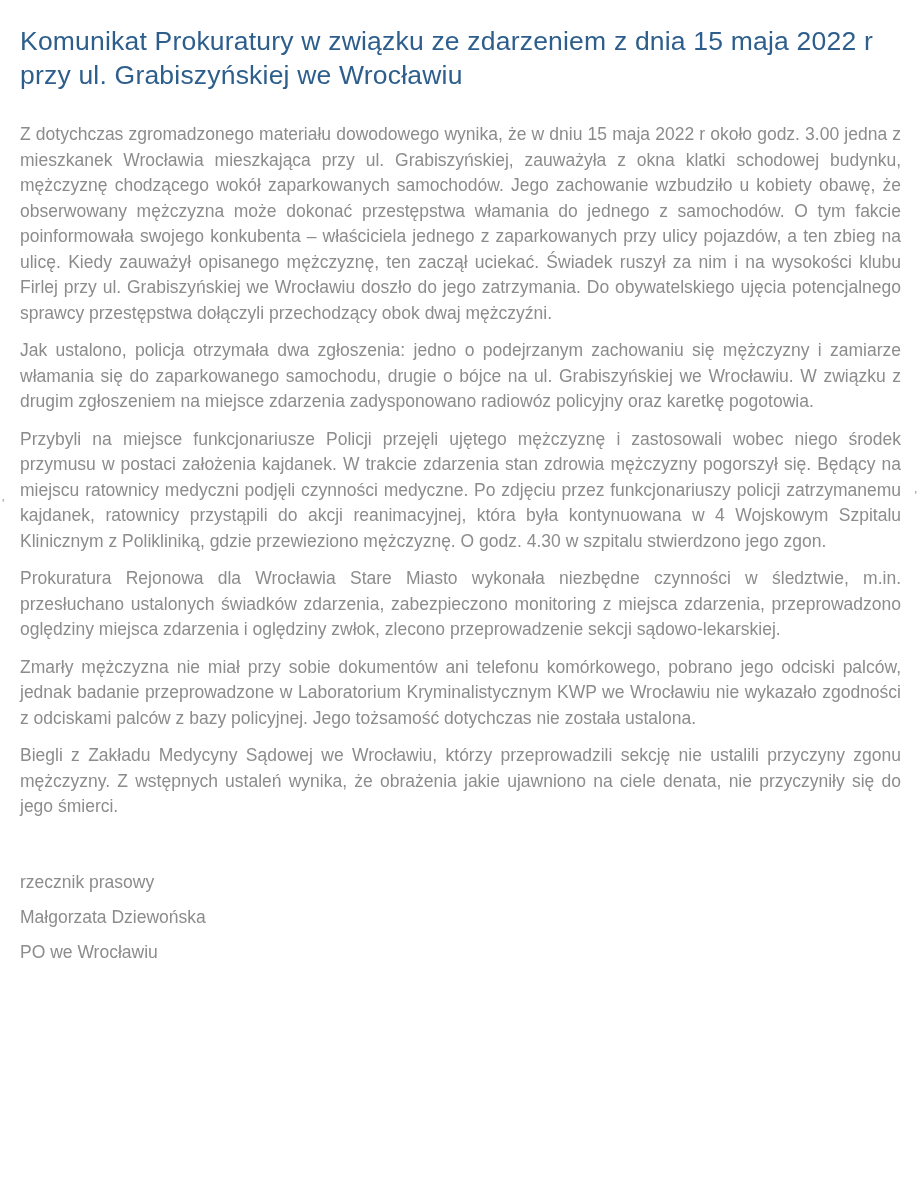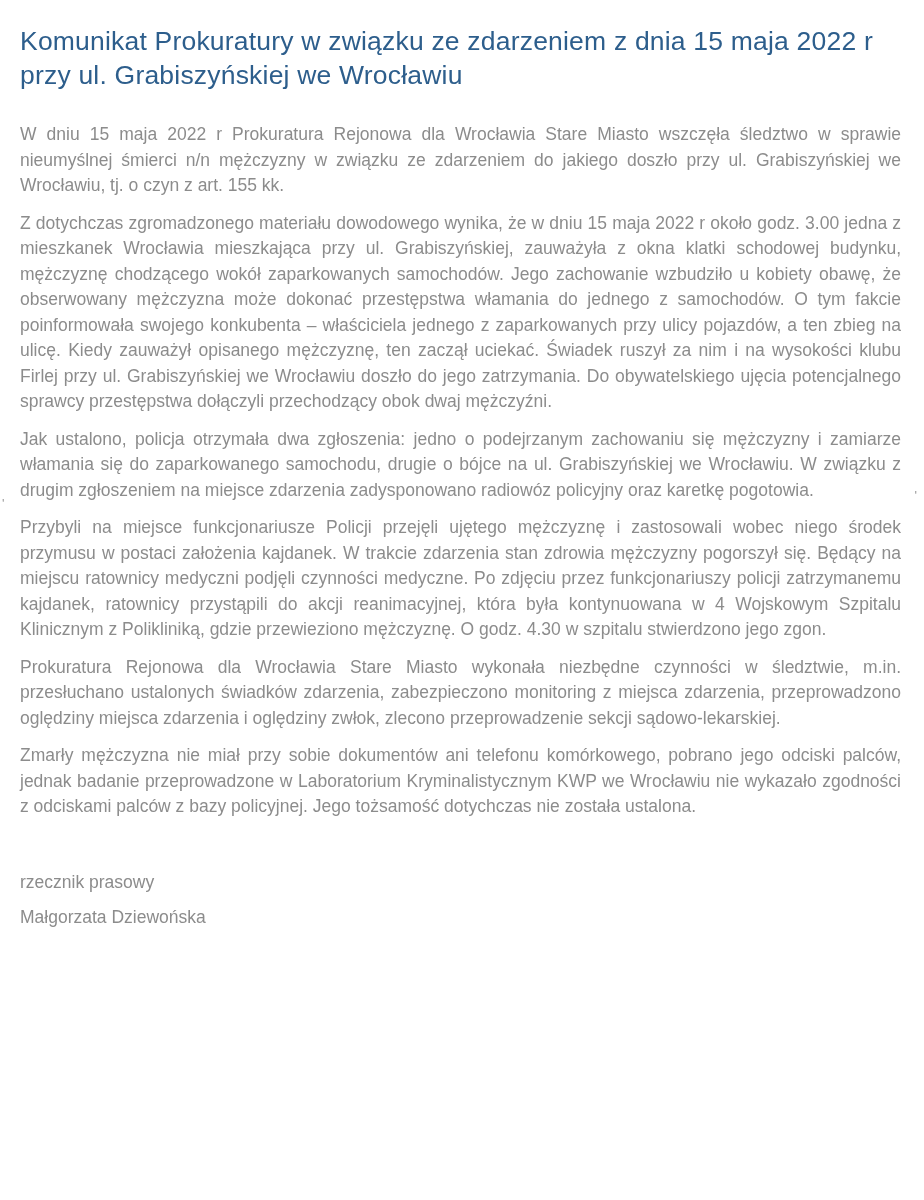--- a/index.html
+++ b/index.html
@@ -54,29 +54,30 @@
   .stray-mark.right { right: 7px; top: 489px; }
 </style>
 </head>
 <body>
 
 <main class="page">
 
   <h1 class="title">Komunikat Prokuratury w związku ze zdarzeniem z dnia 15 maja 2022 r przy ul. Grabiszyńskiej we Wrocławiu</h1>
 
   <section class="body-copy">
-    <p class="para">W dniu 15 maja 2022 r Prokuratura Rejonowa dla Wrocławia Stare Miasto wszczęła śledztwo w sprawie nieumyślnej śmierci n/n mężczyzny w związku ze zdarzeniem do jakiego doszło przy ul. Grabiszyńskiej we Wrocławiu, tj. o czyn z art. 155 kk.</p>
     <p class="para">Z dotychczas zgromadzonego materiału dowodowego wynika, że w dniu 15 maja 2022 r około godz. 3.00 jedna z mieszkanek Wrocławia mieszkająca przy ul. Grabiszyńskiej, zauważyła z okna klatki schodowej budynku, mężczyznę chodzącego wokół zaparkowanych samochodów. Jego zachowanie wzbudziło u kobiety obawę, że obserwowany mężczyzna może dokonać przestępstwa włamania do jednego z samochodów. O tym fakcie poinformowała swojego konkubenta – właściciela jednego z zaparkowanych przy ulicy pojazdów, a ten zbieg na ulicę. Kiedy zauważył opisanego mężczyznę, ten zaczął uciekać. Świadek ruszył za nim i na wysokości klubu Firlej przy ul. Grabiszyńskiej we Wrocławiu doszło do jego zatrzymania. Do obywatelskiego ujęcia potencjalnego sprawcy przestępstwa dołączyli przechodzący obok dwaj mężczyźni.</p>
     <p class="para">Jak ustalono, policja otrzymała dwa zgłoszenia: jedno o podejrzanym zachowaniu się mężczyzny i zamiarze włamania się do zaparkowanego samochodu, drugie o bójce na ul. Grabiszyńskiej we Wrocławiu. W związku z drugim zgłoszeniem na miejsce zdarzenia zadysponowano radiowóz policyjny oraz karetkę pogotowia.</p>
     <p class="para">Przybyli na miejsce funkcjonariusze Policji przejęli ujętego mężczyznę i zastosowali wobec niego środek przymusu w postaci założenia kajdanek. W trakcie zdarzenia stan zdrowia mężczyzny pogorszył się. Będący na miejscu ratownicy medyczni podjęli czynności medyczne. Po zdjęciu przez funkcjonariuszy policji zatrzymanemu kajdanek, ratownicy przystąpili do akcji reanimacyjnej, która była kontynuowana w 4 Wojskowym Szpitalu Klinicznym z Polikliniką, gdzie przewieziono mężczyznę. O godz. 4.30 w szpitalu stwierdzono jego zgon.</p>
     <p class="para">Prokuratura Rejonowa dla Wrocławia Stare Miasto wykonała niezbędne czynności w śledztwie, m.in. przesłuchano ustalonych świadków zdarzenia, zabezpieczono monitoring z miejsca zdarzenia, przeprowadzono oględziny miejsca zdarzenia i oględziny zwłok, zlecono przeprowadzenie sekcji sądowo-lekarskiej.</p>
     <p class="para">Zmarły mężczyzna nie miał przy sobie dokumentów ani telefonu komórkowego, pobrano jego odciski palców, jednak badanie przeprowadzone w Laboratorium Kryminalistycznym KWP we Wrocławiu nie wykazało zgodności z odciskami palców z bazy policyjnej. Jego tożsamość dotychczas nie została ustalona.</p>
+    <p class="para">Biegli z Zakładu Medycyny Sądowej we Wrocławiu, którzy przeprowadzili sekcję nie ustalili przyczyny zgonu mężczyzny. Z wstępnych ustaleń wynika, że obrażenia jakie ujawniono na ciele denata, nie przyczyniły się do jego śmierci.</p>
   </section>
 
   <footer class="signature">
     <p>rzecznik prasowy</p>
     <p>Małgorzata Dziewońska</p>
+    <p>PO we Wrocławiu</p>
   </footer>
 
   <span class="stray-mark left">'</span>
   <span class="stray-mark right">'</span>
 
 </main>
 
 </body></html>

